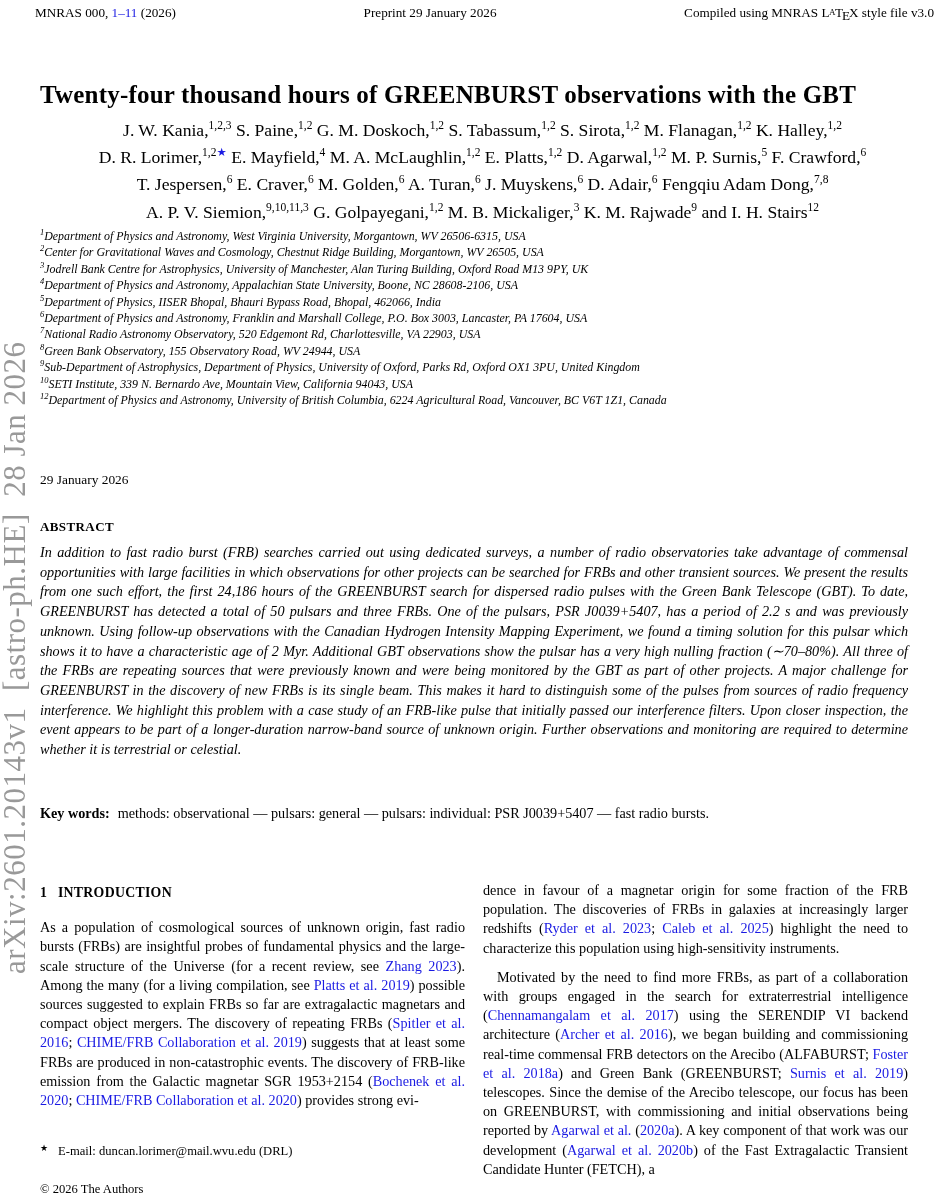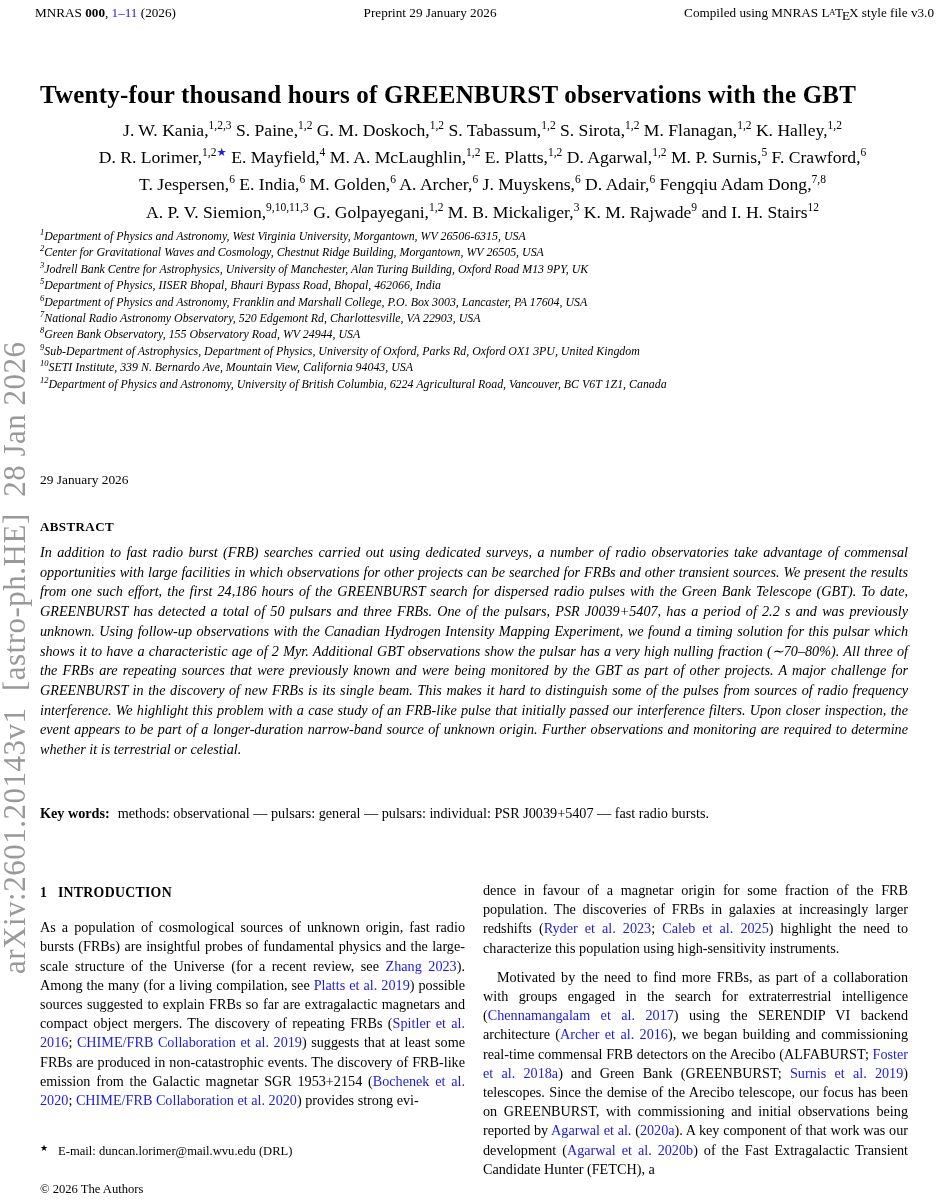--- a/index.html
+++ b/index.html
@@ -9,21 +9,21 @@
     font-family:"Liberation Serif", serif;
   }
   :root{--link:#1a1ae3;--wm:#999999;}
 
   
   .hdr{
     position:absolute;top:5px;left:35px;right:6px;
     display:flex;justify-content:space-between;align-items:baseline;
     font-size:13.2px;white-space:nowrap;
   }
-  .hdr .bold{font-weight:bold;}
+  .hdr .bold{font-weight:normal;}
   .pages{color:var(--link);}
   .lx-a{font-size:0.68em;vertical-align:0.28em;margin:0 -0.06em;}
   .lx-e{vertical-align:-0.22em;margin:0 -0.08em;}
 
   
   .watermark{
     position:absolute;left:-3px;top:974px;
     transform-origin:0 0;transform:rotate(-90deg);
     font-size:31px;color:var(--wm);white-space:pre;letter-spacing:0.5px;
   }
@@ -88,28 +88,29 @@
   <span><span>Compiled using MNRAS L</span><span class="lx-a">A</span><span>T</span><span class="lx-e">E</span><span>X style file v3.0</span></span>
 </div>
 
 <div class="watermark">arXiv:2601.20143v1  [astro-ph.HE]  28 Jan 2026</div>
 
 <h1 class="title">Twenty-four thousand hours of GREENBURST observations with the GBT</h1>
 
 <div class="authors">
     <div><span>J. W. Kania,</span><sup>1,2,3</sup><span> S. Paine,</span><sup>1,2</sup><span> G. M. Doskoch,</span><sup>1,2</sup><span> S. Tabassum,</span><sup>1,2</sup><span> S. Sirota,</span><sup>1,2</sup><span> M. Flanagan,</span><sup>1,2</sup><span> K. Halley,</span><sup>1,2</sup></div>
     <div><span>D. R. Lorimer,</span><sup>1,2</sup><sup class="star-link">★</sup><span> E. Mayfield,</span><sup>4</sup><span> M. A. McLaughlin,</span><sup>1,2</sup><span> E. Platts,</span><sup>1,2</sup><span> D. Agarwal,</span><sup>1,2</sup><span> M. P. Surnis,</span><sup>5</sup><span> F. Crawford,</span><sup>6</sup></div>
-    <div><span>T. Jespersen,</span><sup>6</sup><span> E. India,</span><sup>6</sup><span> M. Golden,</span><sup>6</sup><span> A. Archer,</span><sup>6</sup><span> J. Muyskens,</span><sup>6</sup><span> D. Adair,</span><sup>6</sup><span> Fengqiu Adam Dong,</span><sup>7,8</sup></div>
+    <div><span>T. Jespersen,</span><sup>6</sup><span> E. Craver,</span><sup>6</sup><span> M. Golden,</span><sup>6</sup><span> A. Turan,</span><sup>6</sup><span> J. Muyskens,</span><sup>6</sup><span> D. Adair,</span><sup>6</sup><span> Fengqiu Adam Dong,</span><sup>7,8</sup></div>
     <div><span>A. P. V. Siemion,</span><sup>9,10,11,3</sup><span> G. Golpayegani,</span><sup>1,2</sup><span> M. B. Mickaliger,</span><sup>3</sup><span> K. M. Rajwade</span><sup>9</sup><span> and I. H. Stairs</span><sup>12</sup></div>
   </div>
 
 <div class="affils">
     <div><sup>1</sup><span>Department of Physics and Astronomy, West Virginia University, Morgantown, WV 26506-6315, USA</span></div>
     <div><sup>2</sup><span>Center for Gravitational Waves and Cosmology, Chestnut Ridge Building, Morgantown, WV 26505, USA</span></div>
     <div><sup>3</sup><span>Jodrell Bank Centre for Astrophysics, University of Manchester, Alan Turing Building, Oxford Road M13 9PY, UK</span></div>
+    <div><sup>4</sup><span>Department of Physics and Astronomy, Appalachian State University, Boone, NC 28608-2106, USA</span></div>
     <div><sup>5</sup><span>Department of Physics, IISER Bhopal, Bhauri Bypass Road, Bhopal, 462066, India</span></div>
     <div><sup>6</sup><span>Department of Physics and Astronomy, Franklin and Marshall College, P.O. Box 3003, Lancaster, PA 17604, USA</span></div>
     <div><sup>7</sup><span>National Radio Astronomy Observatory, 520 Edgemont Rd, Charlottesville, VA 22903, USA</span></div>
     <div><sup>8</sup><span>Green Bank Observatory, 155 Observatory Road, WV 24944, USA</span></div>
     <div><sup>9</sup><span>Sub-Department of Astrophysics, Department of Physics, University of Oxford, Parks Rd, Oxford OX1 3PU, United Kingdom</span></div>
     <div><sup>10</sup><span>SETI Institute, 339 N. Bernardo Ave, Mountain View, California 94043, USA</span></div>
     <div><sup>12</sup><span>Department of Physics and Astronomy, University of British Columbia, 6224 Agricultural Road, Vancouver, BC V6T 1Z1, Canada</span></div>
   </div>
 
 <div class="dateline">29 January 2026</div>

